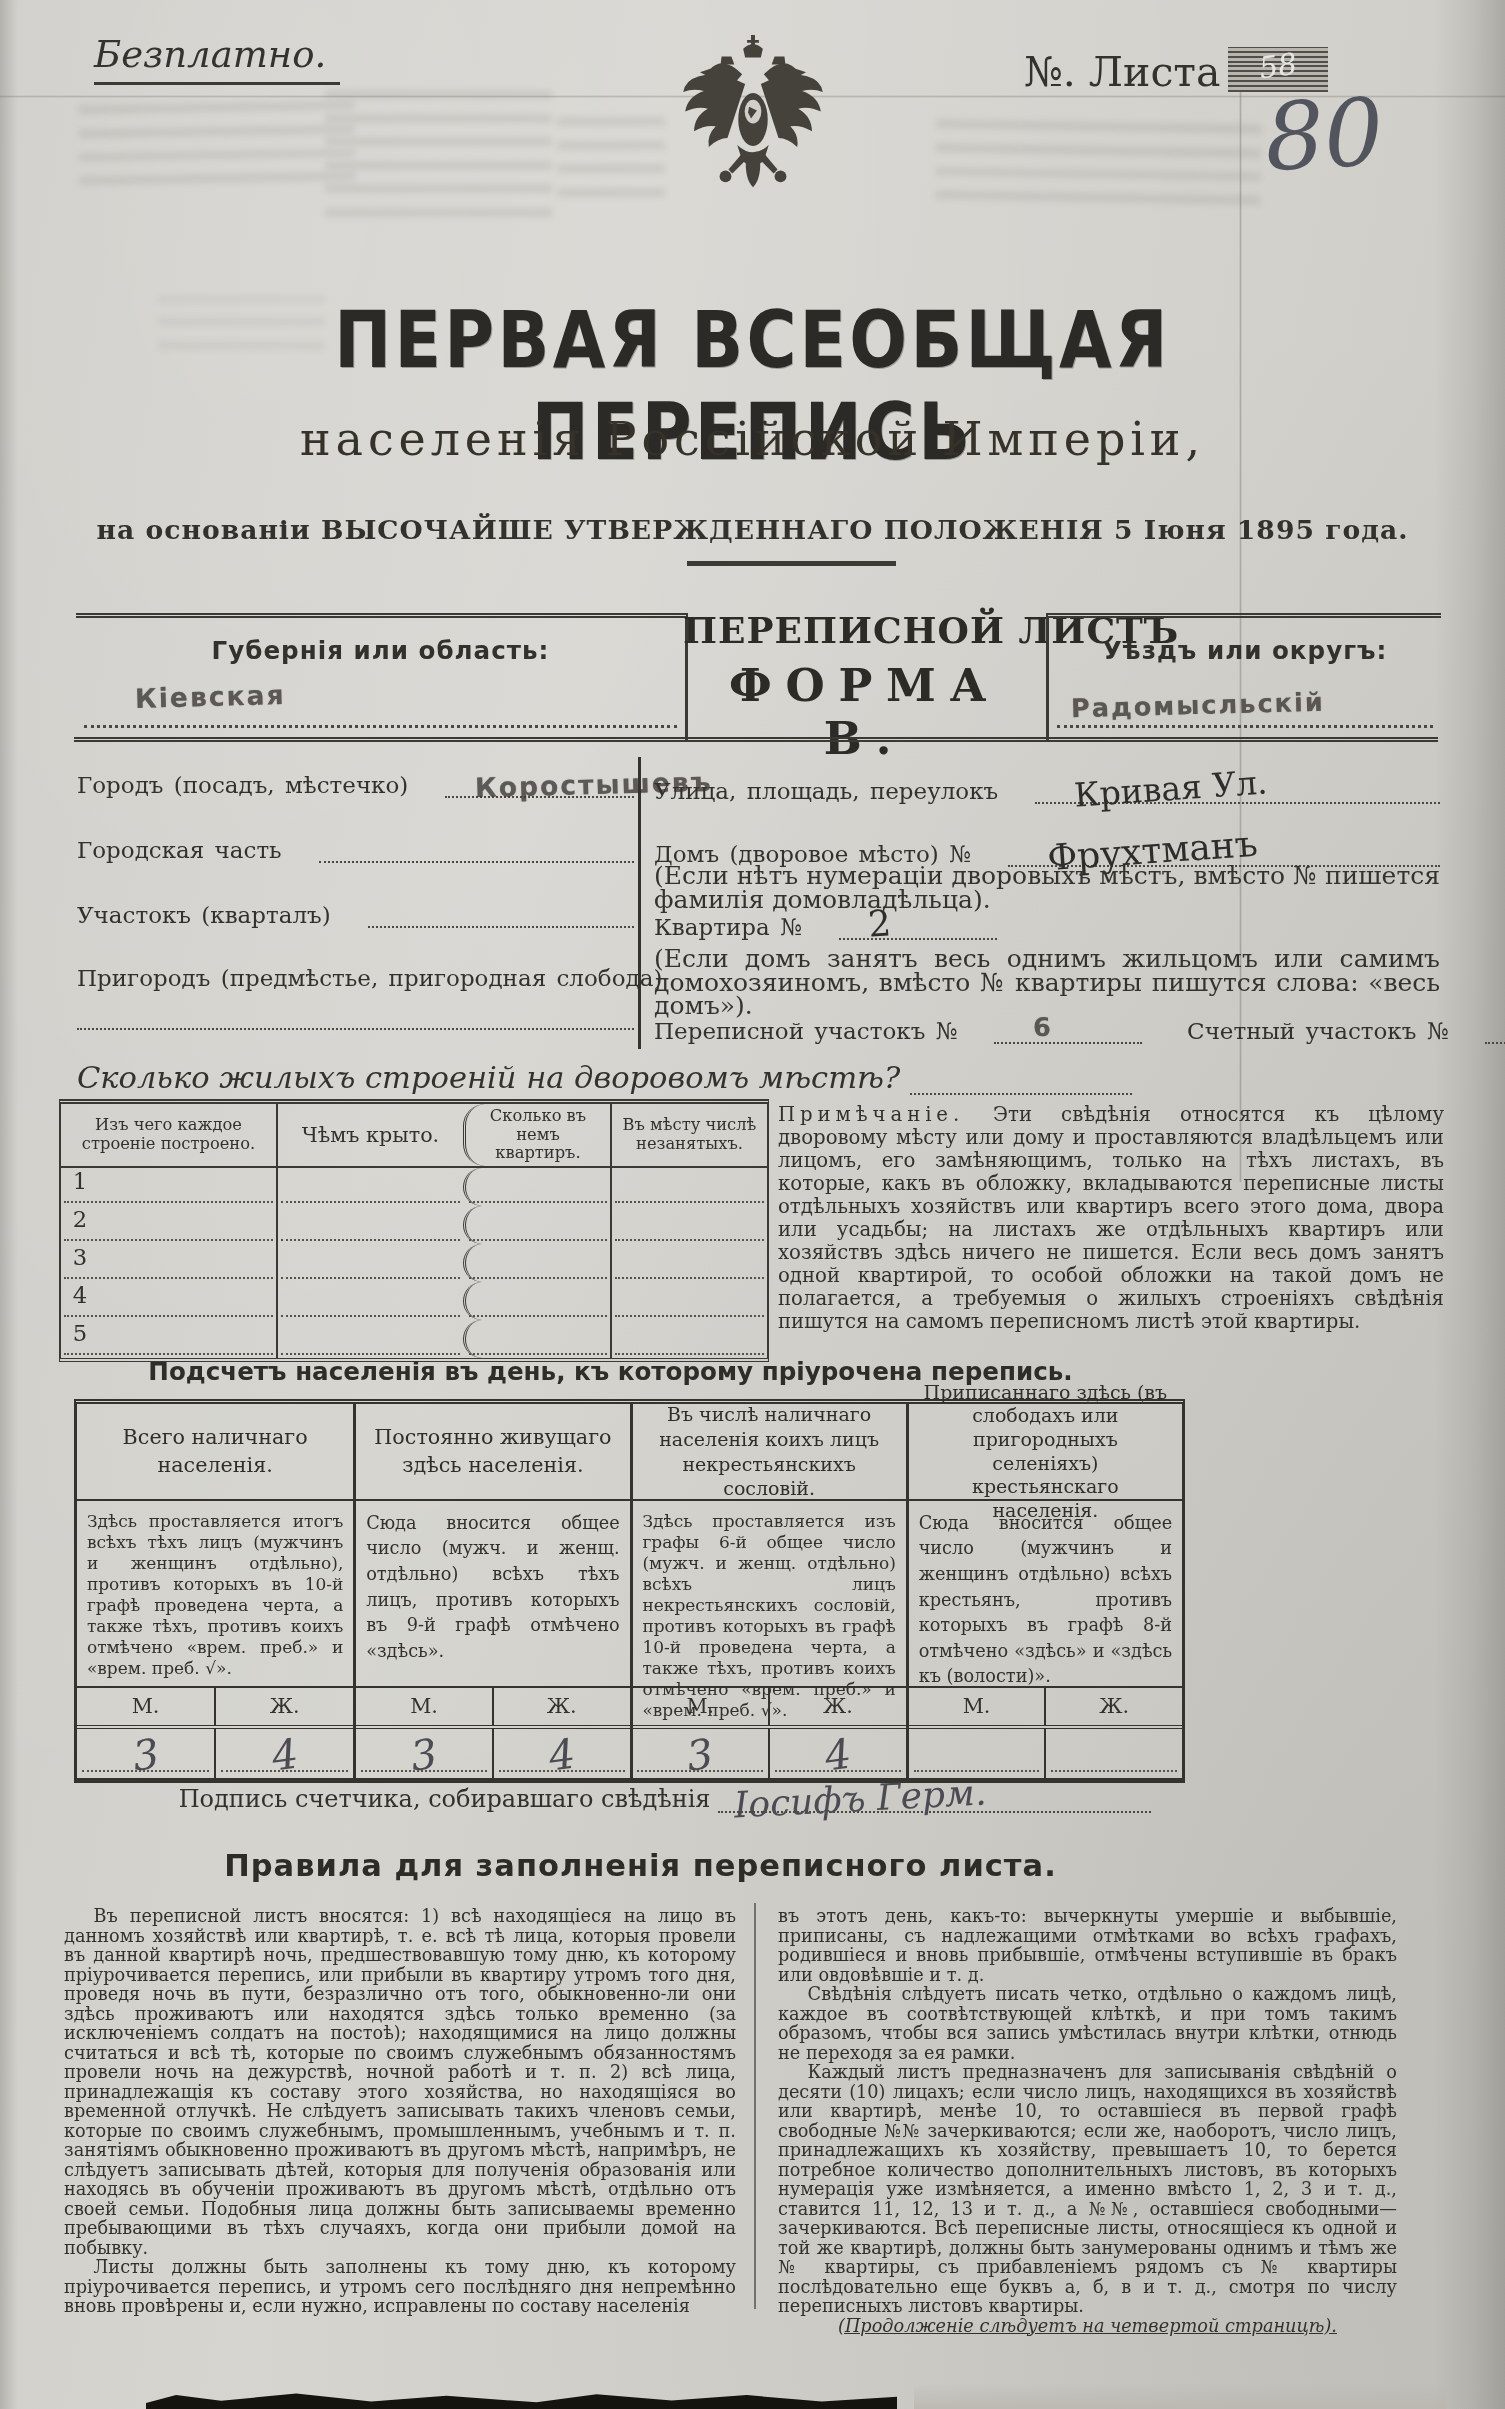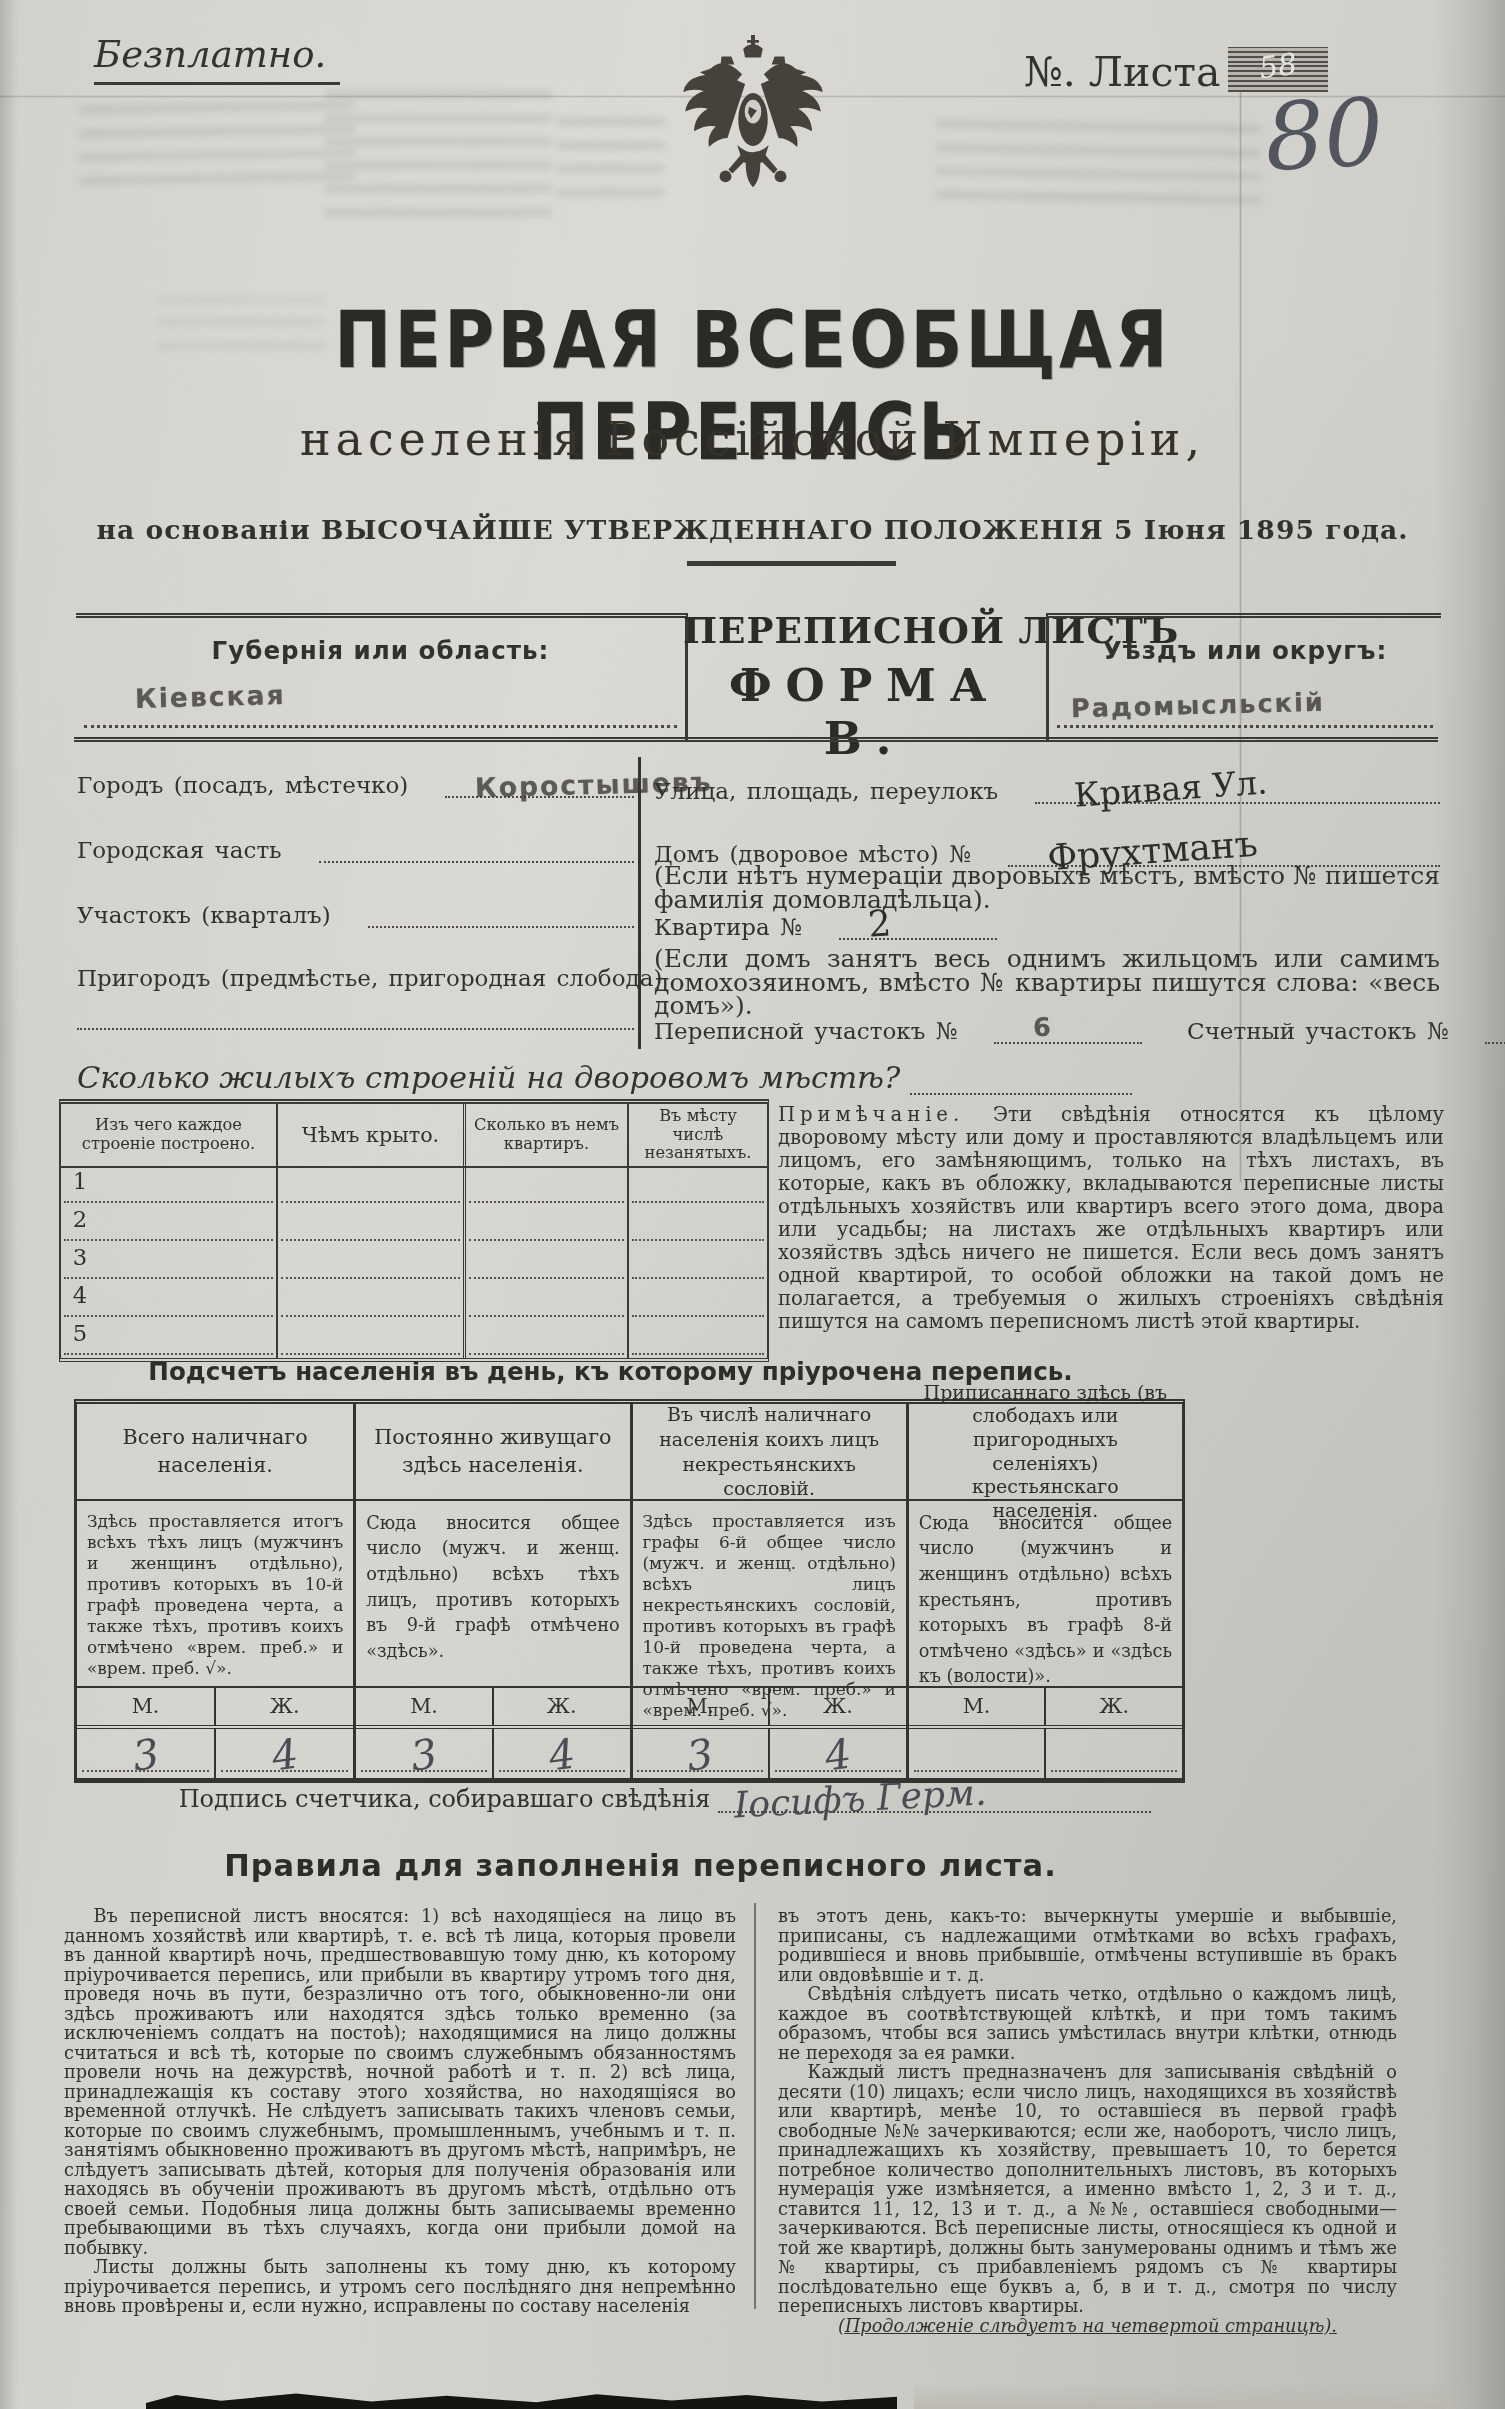--- a/index.html
+++ b/index.html
@@ -77,21 +77,21 @@
 
   
   .bquestion{position:absolute;left:77px;top:1060px;font-style:italic;font-size:30.5px;color:#34322c;display:flex;align-items:flex-end;}
   .bq-dots{display:inline-block;width:222px;border-bottom:2.5px dotted #4a4841;height:5.9px;margin-left:9.9px;}
   .btable{position:absolute;left:59px;top:1099px;width:706px;
     border:2px solid #3b3934;border-top:5.9px double #3b3934;border-bottom:4.9px double #3b3934;}
   .hrow{display:flex;border-bottom:2px solid #3b3934;min-height:45px;}
   .brow{display:flex;height:38px;}
   .bc{position:relative;box-sizing:border-box;}
   .bc1{width:215px;} .bc2{width:187px;border-left:2px solid #3b3934;}
-  .bc3{width:164px;border-left:3.9px double #3b3934;} .bc4{flex:1;border-left:2px solid #3b3934;}
+  .bc3{width:147px;border-left:3.9px double #3b3934;border-radius:22px;} .bc4{flex:1;border-left:2px solid #3b3934;}
   .hcell{display:flex;align-items:center;justify-content:center;text-align:center;
     font-size:16.3px;line-height:18.7px;padding:3px 7.9px;color:#33312c;}
   .brow .bc::after{content:"";position:absolute;left:3px;right:3px;bottom:3px;border-bottom:2px dotted #55534c;}
   .rnum{font-size:22.7px;padding:2px 0 0 11.8px;color:#33312c;}
 
   .bnote{position:absolute;left:778px;top:1103px;width:666px;font-size:19.7px;line-height:23px;
     text-align:justify;color:#33312c;}
   .bnote .nt{letter-spacing:4.9px;}
 
   

